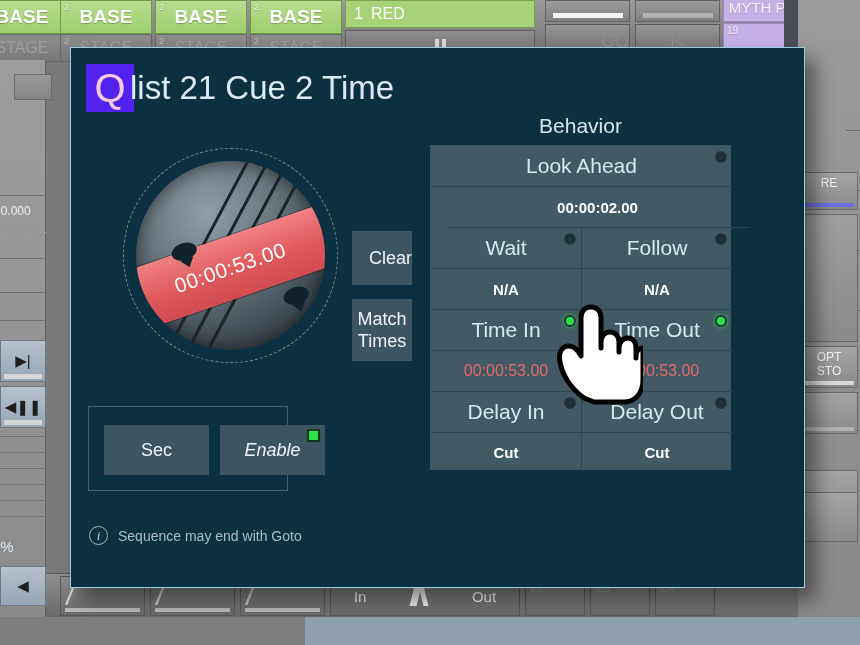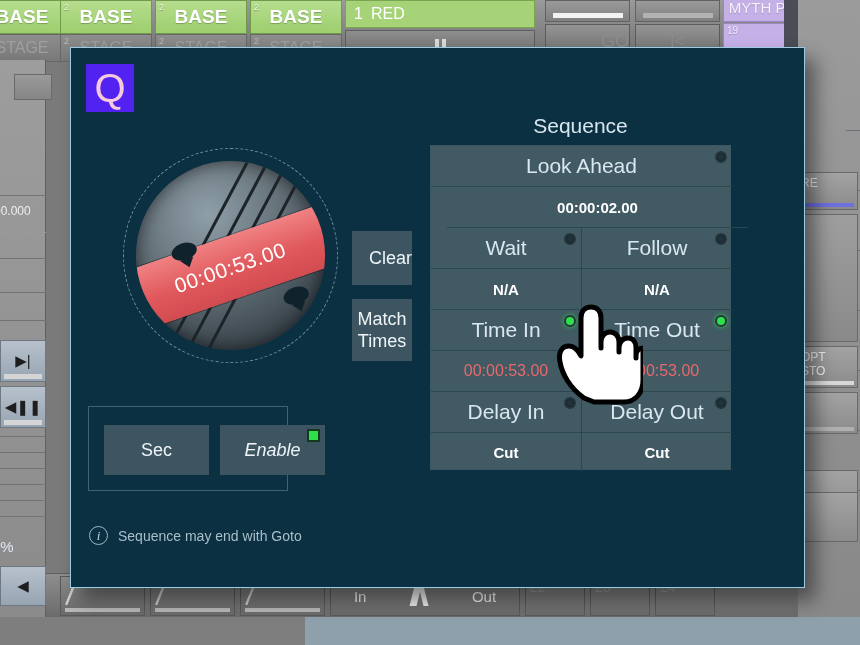--- a/index.html
+++ b/index.html
@@ -96,21 +96,21 @@
   .xport .under { position: absolute; left: 3px; right: 3px; bottom: 2px; height: 5px; background: #d5d5d5; }
   .lgrid { position: absolute; left: 0; width: 46px; border-top: 1px solid #737373; }
 
   
   .rrail { position: absolute; right: 0; top: 0; width: 62px; bottom: 0;
            background: linear-gradient(#9b9b9b, #888888); }
   .rbtn {
     position: absolute; right: 2px; width: 58px;
     background: linear-gradient(#a3a3a3, #8b8b8b);
     border: 1px solid #6a6a6a; color: #f0f0f0;
-    font-size: 12px; padding-top: 3px; line-height: 14px;
+    font-size: 12px; text-align: center; padding-top: 3px; line-height: 14px;
   }
   .rbtn .und { position: absolute; left: 3px; right: 3px; bottom: 2px; height: 4px; background: #d8d8d8; }
   .rbtn .und.blue { background: #6f6fe0; }
   .rbtn.dim { color: #9c9c9c; }
   .tick-col { position: absolute; right: 62px; top: 0; bottom: 0; width: 14px;
               background: linear-gradient(#4c4e57, #3d3f48); }
   .tick { position: absolute; right: 0; width: 14px; border-top: 1px solid #6e7079;
           color: #9296a0; font-size: 9px; padding-left: 2px; }
 
   
@@ -433,20 +433,21 @@
     <div class="r"></div>
   </div>
 </div>
 
 <div id="dialog">
 
   <div class="title-row">
     <span class="q-badge">
         <span>Q</span>
       </span>
+    <span class="dlg-title">list 21 Cue 2 Time</span>
   </div>
 
   <div class="sec-head" style="left:32px;top:112px;width:256px;font-size:22px;font-weight:700;color:#e9f2f7;">Time</div>
 
   <div class="dial-wrap">
     <div class="dial">
       <div class="ring"></div>
       <div class="ball">
         <div class="slat" style="top:32px;transform:rotate(-62deg) translateX(-58px);"></div>
         <div class="slat" style="top:70px;transform:rotate(-62deg) translateX(-20px);"></div>
@@ -462,21 +463,21 @@
   </div>
 
   <div class="sbtn" style="left:281px;top:183px;width:60px;height:54px;align-items:flex-end;">
     <span>Clear</span>
   </div>
   <div class="sbtn" style="left:281px;top:251px;width:60px;height:62px;">
     <span>Match</span>
     <span>Times</span>
   </div>
 
-  <div class="sec-head" style="left:359px;top:66px;width:301px;">Sequence</div>
+  <div class="sec-head" style="left:359px;top:66px;width:301px;">Behavior</div>
 
   <div class="grid">
 
     <div class="cell lbl" style="left:0;top:0;width:301px;height:41px;border-right:none;">
       <span>Look Ahead</span>
       <span class="led"></span>
     </div>
     <div class="cell val" style="left:0;top:41px;width:301px;height:41px;border-right:none;margin-left:16px;">
       <span>00:00:02.00</span>
     </div>

